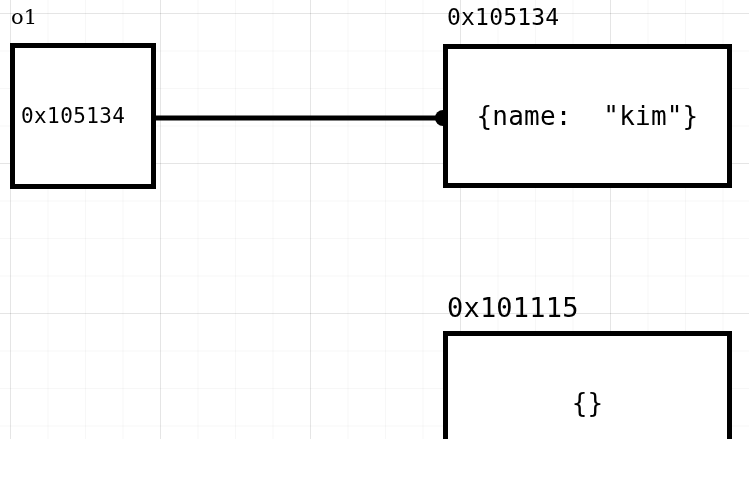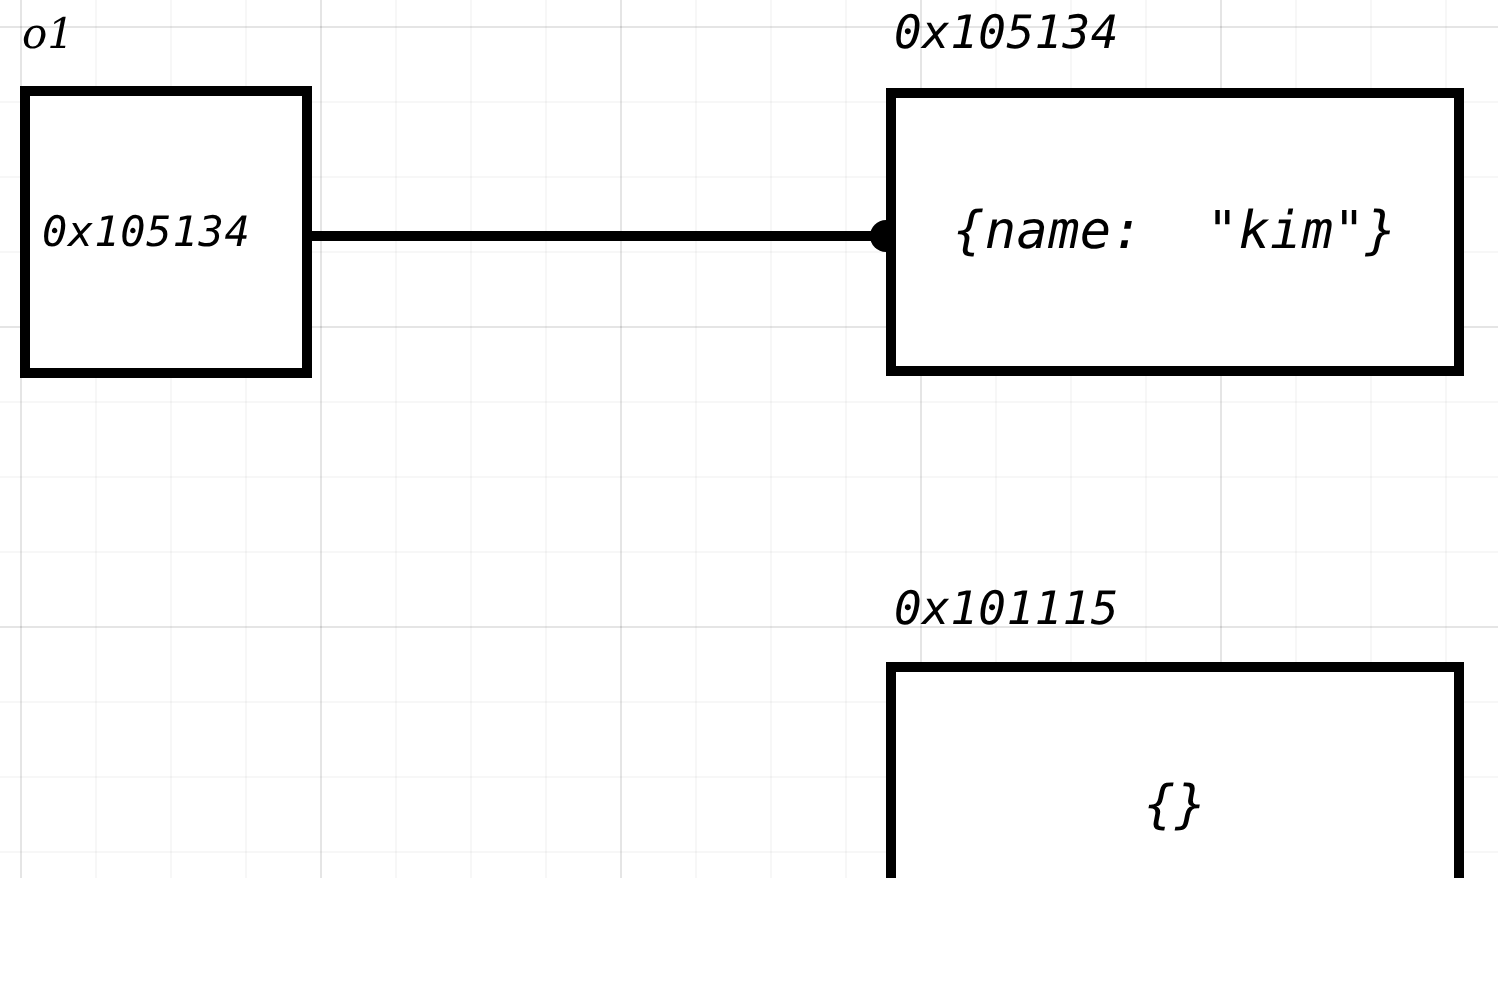--- a/index.html
+++ b/index.html
@@ -22,21 +22,20 @@
       37.5px 37.5px,
       37.5px 37.5px,
       150px 150px,
       150px 150px;
     background-position:
       10px 13px,
       10px 13px,
       10px 13px,
       10px 13px;
     font-family: "DejaVu Sans Mono", "Liberation Mono", monospace;
-    font-style: italic;
   }
 
   
   .node {
     position: absolute;
     box-sizing: border-box;
     background: #ffffff;
     border: 5px solid #000000;
     display: flex;
     align-items: center;
@@ -105,21 +104,21 @@
     left: 447px;
     top: 6px;
     font-family: "DejaVu Sans Mono", "Liberation Mono", monospace;
     font-size: 23px;
     letter-spacing: 0.2px;
   }
   #label-obj-empty {
     left: 447px;
     top: 294px;
     font-family: "DejaVu Sans Mono", "Liberation Mono", monospace;
-    font-size: 23px;
+    font-size: 27px;
     letter-spacing: 0.2px;
   }
 
   
   #edge-layer {
     position: absolute;
     left: 0;
     top: 0;
     width: 749px;
     height: 491px;

